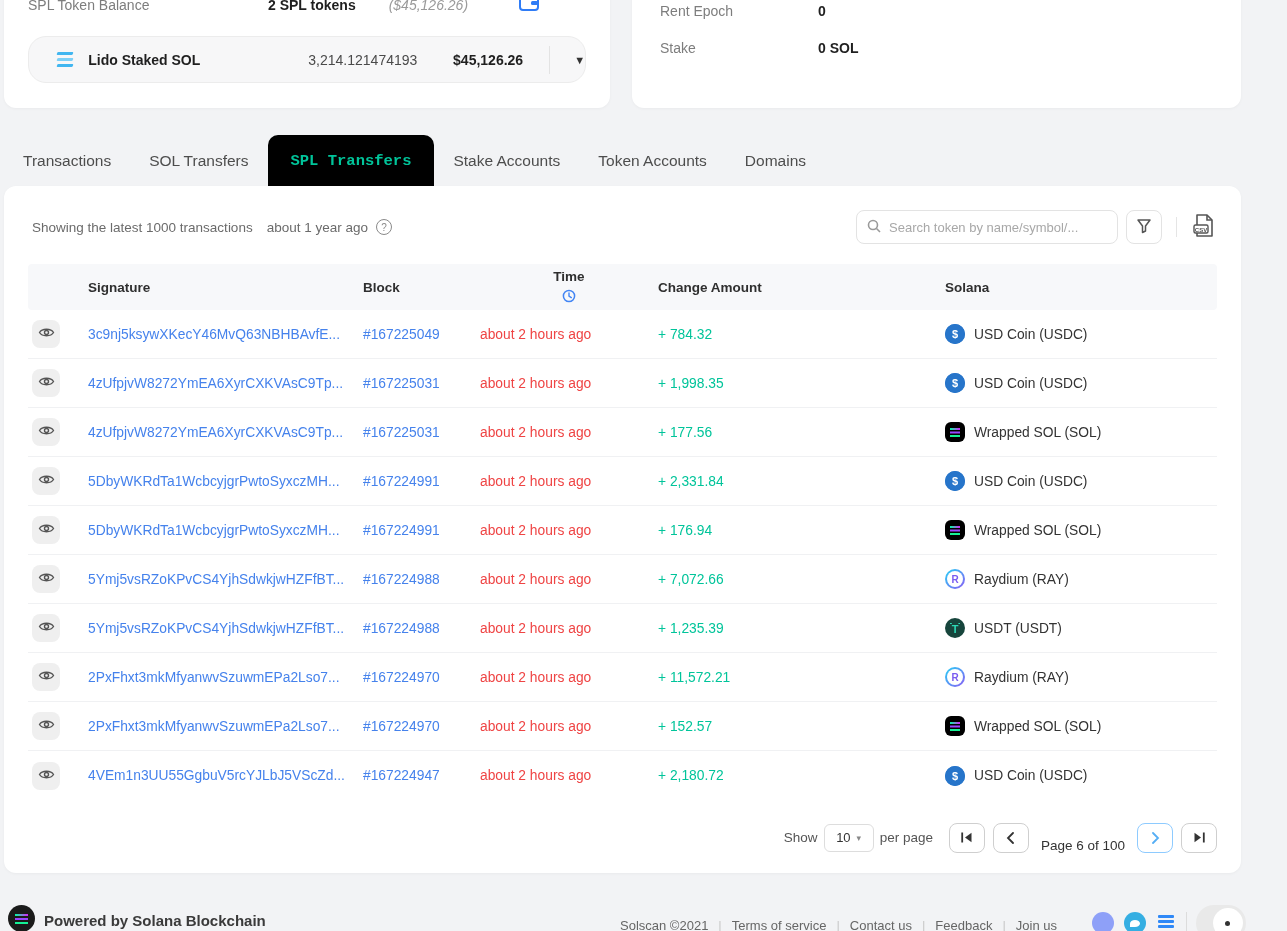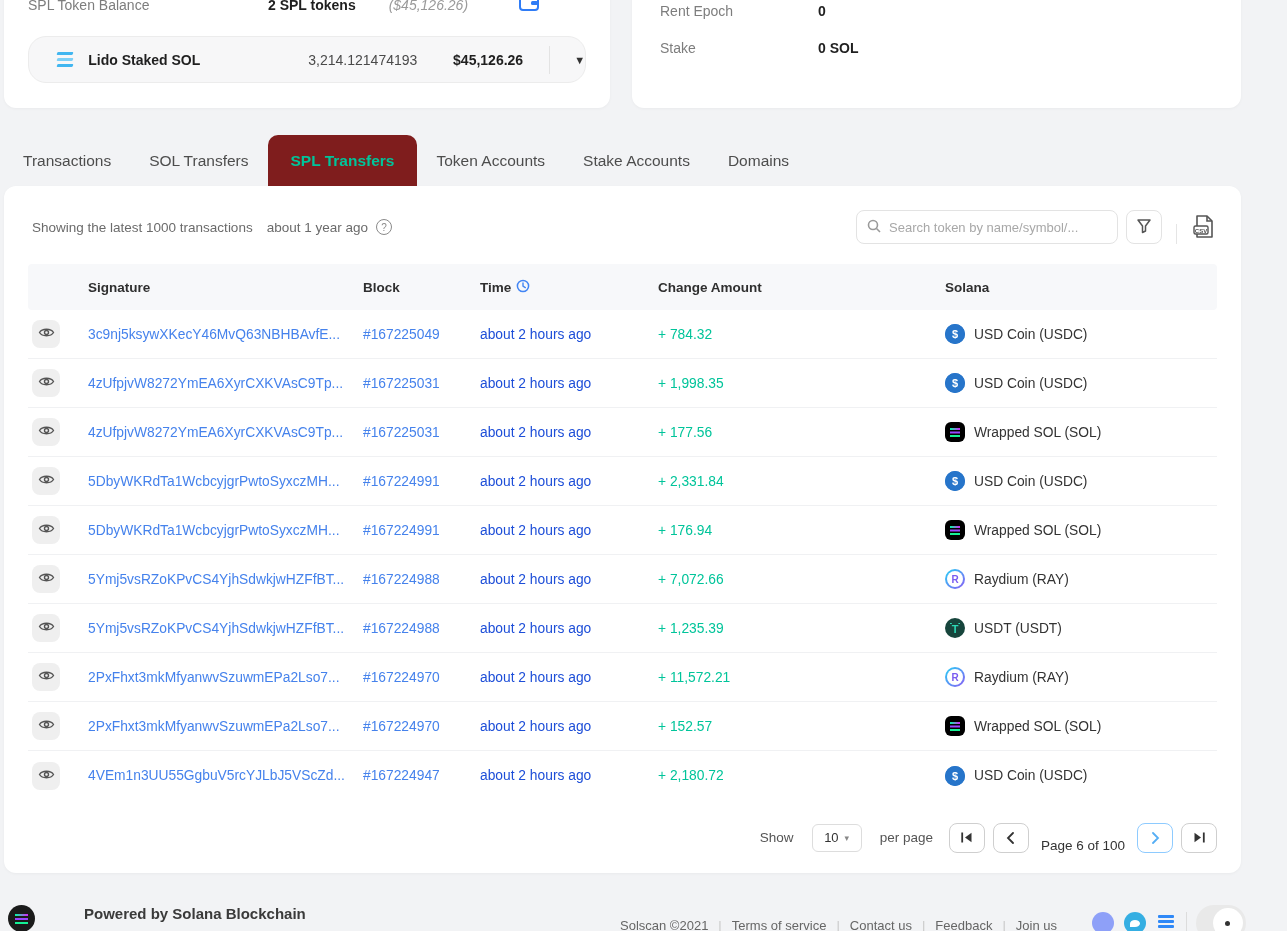--- a/index.html
+++ b/index.html
@@ -42,88 +42,88 @@
   .ts-div { width:1px; height:28px; background:#e3e3e3; margin-left:26px; }
   .ts-caret { margin-left:24px; font-size:11px; color:#333; }
 
   .right-row1 { left:28px; top:31px; } .right-row2 { left:28px; top:68px;align-items:center; }
   .right-row1 .ov-label, .right-row2 .ov-label { width:158px; }
 
   
   .tabs { position:absolute; left:4px; top:135px; height:51px; display:flex; align-items:center; }
   .tab { padding:15px 19px; font-size:15.5px; color:#4d4d4d; cursor:pointer; white-space:nowrap; }
   .tab.active {
-    background:#7f1d1d; color:#00c49a; font-weight:bold;
-    border-radius:10px 10px 0 0; padding:15px 23px; height:51px; display:flex; align-items:center;
+    background:#000000; color:#00c49a; font-weight:bold;
+    border-radius:10px 10px 0 0; padding:15px 23px; height:51px; display:flex; align-items:center;font-family:Liberation Mono, monospace;
   }
 
   
   .main-card { position:absolute; left:4px; top:186px; width:1237px; height:687px; background:#fff; border-radius:12px; box-shadow:0 1px 3px rgba(0,0,0,.04); }
   .toolbar { display:flex; align-items:center; justify-content:space-between; padding:24px 24px 0 28px; }
   .tb-left { display:flex; align-items:center; font-size:13.5px; color:#6b6b6b; }
   .tb-updated { margin-left:14px; }
   .help-icon { margin-left:8px; width:16px; height:16px; border:1.4px solid #8a8a8a; border-radius:50%; display:flex; align-items:center; justify-content:center; font-size:10px; color:#8a8a8a; }
-  .tb-right { display:flex; align-items:flex-end; }
+  .tb-right { display:flex; align-items:center; }
   .search-box { position:relative; width:262px; height:34px; }
   .search-box input {
     width:100%; height:100%; border:1px solid #e3e3e3; border-radius:8px;
     padding:0 10px 0 32px; font-size:13px; color:#333; outline:none;
     font-family:"Liberation Sans", sans-serif;
   }
   .search-box input::placeholder { color:#a8a8a8; }
   .search-glyph { position:absolute; left:10px; top:8px; }
   .filter-btn { margin-left:8px; width:36px; height:34px; border:1px solid #e3e3e3; background:#fff; border-radius:8px; display:flex; align-items:center; justify-content:center; cursor:pointer; }
   .tb-div { width:1px; height:20px; background:#e5e5e5; margin:0 14px; }
   .csv-btn { background:none; border:none; cursor:pointer; display:flex; align-items:center; }
 
   
   .ttable { margin:20px 24px 0 24px; }
   .thead, .trow { display:grid; grid-template-columns:60px 275px 117px 178px 287px 1fr; align-items:center; }
   .thead { height:46px; background:#f7f8fa; border-radius:4px; font-weight:bold; font-size:13.5px; color:#2f2f2f; }
-  .th-time { display:flex; align-items:center; gap:5px; }
+  .th-time { display:flex; align-items:center; gap:5px;flex-direction:column; }
   .trow { height:49px; border-bottom:1px solid #f0f1f3; font-size:13.8px; }
   .trow:last-child { border-bottom:none; }
   .eye-cell { padding-left:4px; }
   .eye-btn { width:28px; height:28px; background:#efefef; border:none; border-radius:8px; display:flex; align-items:center; justify-content:center; cursor:pointer; }
   .sig-link, .block-link { color:#4582ec; }
-  .time-cell { color:#1d4ed8; }
+  .time-cell { color:#ef4444; }
   .change-cell { color:#00c49a; }
   .token-cell { display:flex; align-items:center; gap:9px; }
   .token-name { color:#333; }
 
   .ticon { width:20px; height:20px; display:inline-flex; align-items:center; justify-content:center; position:relative; flex:none; }
   .ticon-usdc { background:#2775ca; border-radius:50%; color:#fff; font-size:11px; font-weight:bold; box-shadow:inset 0 0 0 1.5px #2775ca; }
   .ticon-usdc::after { content:"$"; }
   .ticon-wsol { background:#000; border-radius:6px; }
   .ticon-wsol::after { content:""; position:absolute; left:5px; top:6px; width:10px; height:2px;
     background:linear-gradient(90deg,#00ffa3,#dc1fff);
     box-shadow:0 3.5px 0 0 #9945ff, 0 7px 0 0 #14f195; }
   .ticon-ray { background:linear-gradient(135deg,#24d1f5,#8c5cf5); border-radius:50%; }
   .ticon-ray::before { content:""; position:absolute; inset:2px; background:#fff; border-radius:50%; }
   .ticon-ray::after { content:"R"; position:relative; color:#7a5cf0; font-weight:bold; font-size:10px; }
   .ticon-usdt { background:#17453c; border-radius:50%; color:#2dd8b5; font-size:11px; font-weight:bold; }
   .ticon-usdt::after { content:"T"; text-shadow:0 -2px 0 #17453c; border-top:1.5px solid #2dd8b5; line-height:10px; padding:0 2px; }
 
   
   .pagination { display:flex; align-items:center; justify-content:flex-end; margin:22px 24px 0 0; font-size:13.5px; color:#555; }
-  .pg-select { margin:0 18px; width:50px; height:28px; border:1px solid #ddd; border-radius:6px; display:flex; align-items:center; justify-content:center; gap:6px; font-size:13px; color:#333; cursor:pointer; background:#fff; }
+  .pg-select { margin:0 6px; width:50px; height:28px; border:1px solid #ddd; border-radius:6px; display:flex; align-items:center; justify-content:center; gap:6px; font-size:13px; color:#333; cursor:pointer; background:#fff; }
   .pg-select .caret { font-size:9px; color:#888; }
   .pg-btn { width:36px; height:30px; border:1px solid #cfcfcf; background:#fff; border-radius:8px; display:flex; align-items:center; justify-content:center; cursor:pointer; margin-left:8px; }
   .pg-btn svg { stroke:#333; fill:#333; }
   .pg-btn.active-next { border-color:#8ecbff; } .pg-btn.active-next svg { stroke:#55aef5; fill:#55aef5; }
   .pg-status { margin:16px 4px 0 12px; color:#333; }
   .pg-first { margin-left:16px; }
 
   
   .footer { position:absolute; left:0; top:902px; width:1287px; height:60px; }
   .sol-badge { position:absolute; left:8px; top:3px; width:27px; height:27px; background:#1b1b1b; border-radius:50%; }
   .sol-badge::after { content:""; position:absolute; left:7px; top:9px; width:13px; height:2.4px;
     background:linear-gradient(90deg,#00ffa3,#dc1fff);
     box-shadow:0 4px 0 0 #9945ff, 0 8px 0 0 #14f195; }
-  .powered { position:absolute; left:44px; top:3px; font-size:15px; font-weight:bold; color:#3a3a3a;margin-left:40px; }
+  .powered { position:absolute; left:44px; top:10px; font-size:15px; font-weight:bold; color:#3a3a3a; }
   .foot-links { position:absolute; left:620px; top:16px; font-size:13px; color:#666; display:flex; align-items:center; }
   .flink { cursor:pointer; }
   .fsep { color:#c9c9c9; margin:0 10px; }
   .soc { position:absolute; top:10px; width:22px; height:22px; border-radius:50%; cursor:pointer; }
   .soc-discord { left:1092px; background:#8ea0f8; }
   .soc-twitter { left:1124px; background:#35aee2; }
   .soc-twitter::after { content:""; position:absolute; left:6px; top:8px; width:10px; height:7px; background:#fff; border-radius:50% 50% 50% 0; }
   .soc-lines { position:absolute; left:1158px; top:13px; width:16px; height:14px; cursor:pointer; }
   .soc-lines i { display:block; width:16px; height:2.6px; background:#2f88f7; margin-bottom:2.4px; border-radius:1px; }
   .foot-div { position:absolute; left:1186px; top:10px; width:1px; height:22px; background:#dcdcdc; }
@@ -170,22 +170,22 @@
   <div class="ov-row right-row2">
     <span class="ov-label">Stake</span>
     <span class="ov-strong">0 SOL</span>
   </div>
 </div>
 
 <div class="tabs">
   <div class="tab">Transactions</div>
   <div class="tab">SOL Transfers</div>
   <div class="tab active">SPL Transfers</div>
+  <div class="tab">Stake Accounts</div>
   <div class="tab">Token Accounts</div>
-  <div class="tab">Stake Accounts</div>
   <div class="tab">Domains</div>
 </div>
 
 <div class="main-card">
 
   <div class="toolbar">
     <div class="tb-left">
       <span>Showing the latest 1000 transactions</span>
       <span class="tb-updated">about 1 year ago</span>
       <span class="help-icon">?</span>

